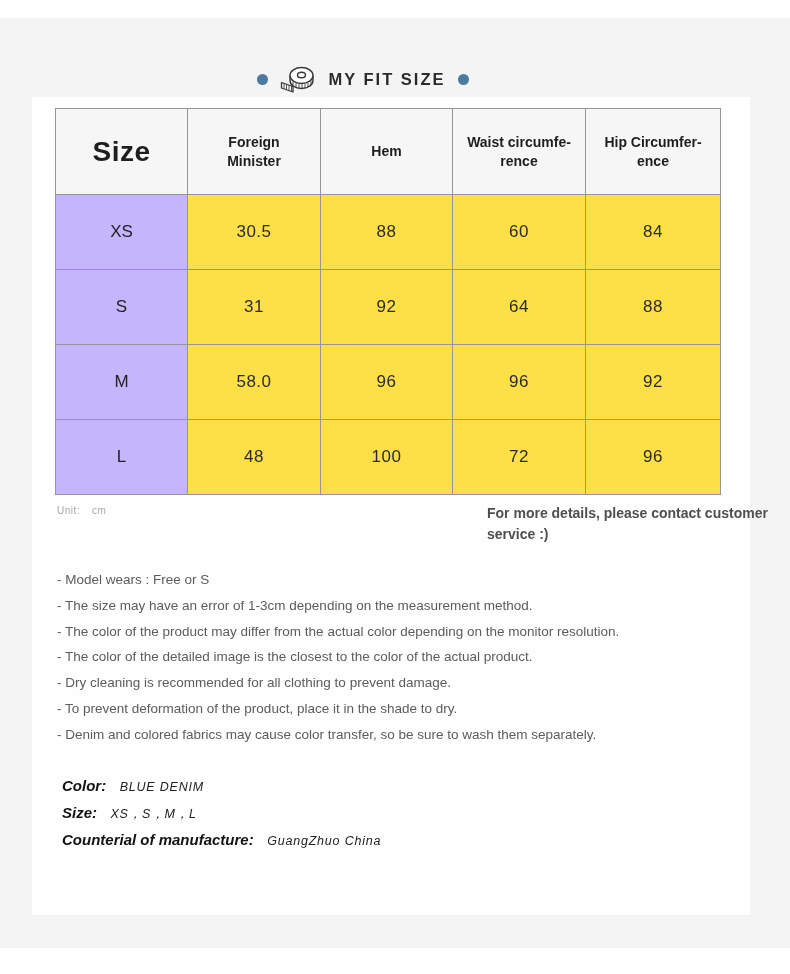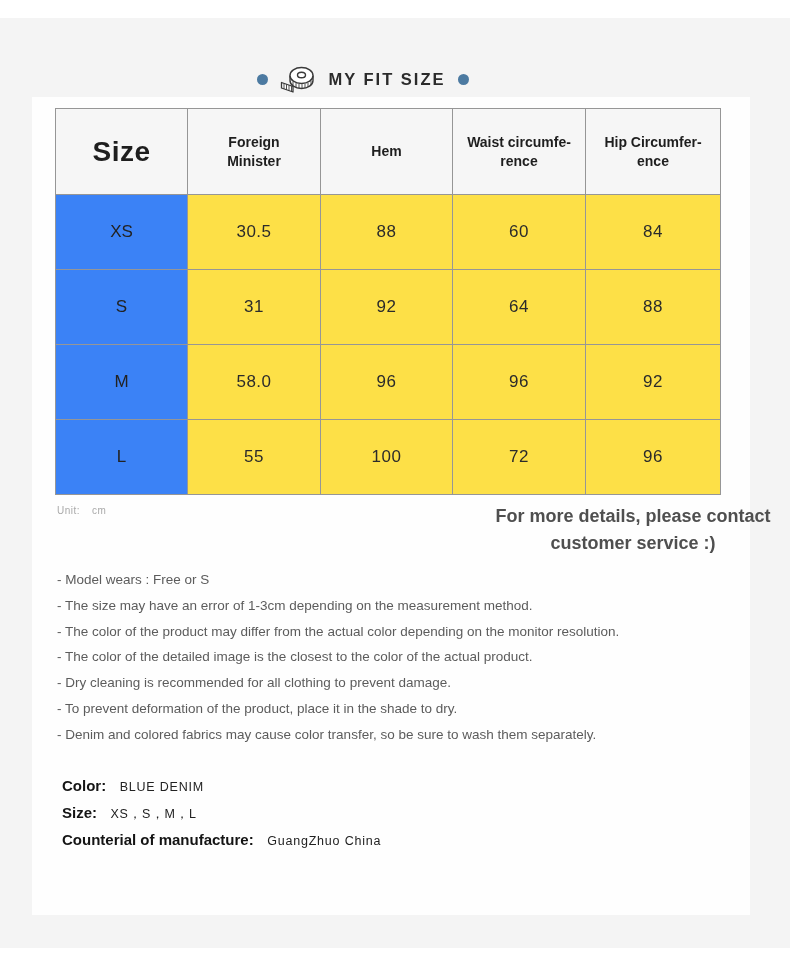--- a/index.html
+++ b/index.html
@@ -37,44 +37,44 @@
   .size-table th, .size-table td {
     border: 1px solid #969696; text-align: center; vertical-align: middle;
     padding: 14px 10px;
   }
   .size-table thead th {
     height: 86px; background: #f6f6f6; color: #1e1e1e;
     font-size: 14px; font-weight: 700; white-space: pre-line; line-height: 1.35;
   }
   .size-table thead th.size-head { font-size: 28px; letter-spacing: 0.5px; }
   .size-table tbody th {
-    height: 75px; background: #3b82f6; font-weight: 400; font-size: 17px; color: #222;
+    height: 75px; background: #c4b5fd; font-weight: 400; font-size: 17px; color: #222;
   }
   .size-table tbody td {
     height: 75px; background: #fde047; font-size: 17px; color: #2b2b2b; letter-spacing: 0.5px;
   }
   
   .unit-row {
     position: absolute; left: 25px; top: 408px;
     font-size: 10px; color: #a9a9a9; letter-spacing: 0.5px;
   }
   .unit-value { margin-left: 12px; }
   .service-note {
     position: absolute; left: 455px; top: 406px; width: 292px;
-    font-size: 18px; font-weight: 700; color: #4f4f4f; line-height: 1.5; text-align: center;
+    font-size: 14px; font-weight: 700; color: #4f4f4f; line-height: 1.5;
   }
   
   .notes {
     position: absolute; left: 25px; top: 470px; width: 660px;
     font-size: 13.5px; color: #5c5c5c;
   }
   .note-line { line-height: 25.8px; white-space: nowrap; }
   
   .details { position: absolute; left: 30px; top: 680px; }
-  .detail-row { margin-bottom: 8px; line-height: 18px; }
+  .detail-row { margin-bottom: 8px; line-height: 18px; font-style: italic; }
   .detail-label { font-size: 15px; font-weight: 700; color: #141414; }
   .detail-value { font-size: 12.5px; color: #222; margin-left: 9px; letter-spacing: 0.8px; }
 </style>
 </head>
 <body>
 
 <div class="page-band"></div>
 
 <div class="fit-header">
   <span class="dot"></span>
@@ -131,21 +131,21 @@
       </tr>
       <tr>
         <th>M</th>
         <td>58.0</td>
         <td>96</td>
         <td>96</td>
         <td>92</td>
       </tr>
       <tr>
         <th>L</th>
-        <td>55</td>
+        <td>48</td>
         <td>100</td>
         <td>72</td>
         <td>96</td>
       </tr>
     </tbody>
   </table>
 
   <div class="unit-row">
     <span>Unit:</span><span class="unit-value">cm</span>
   </div>

